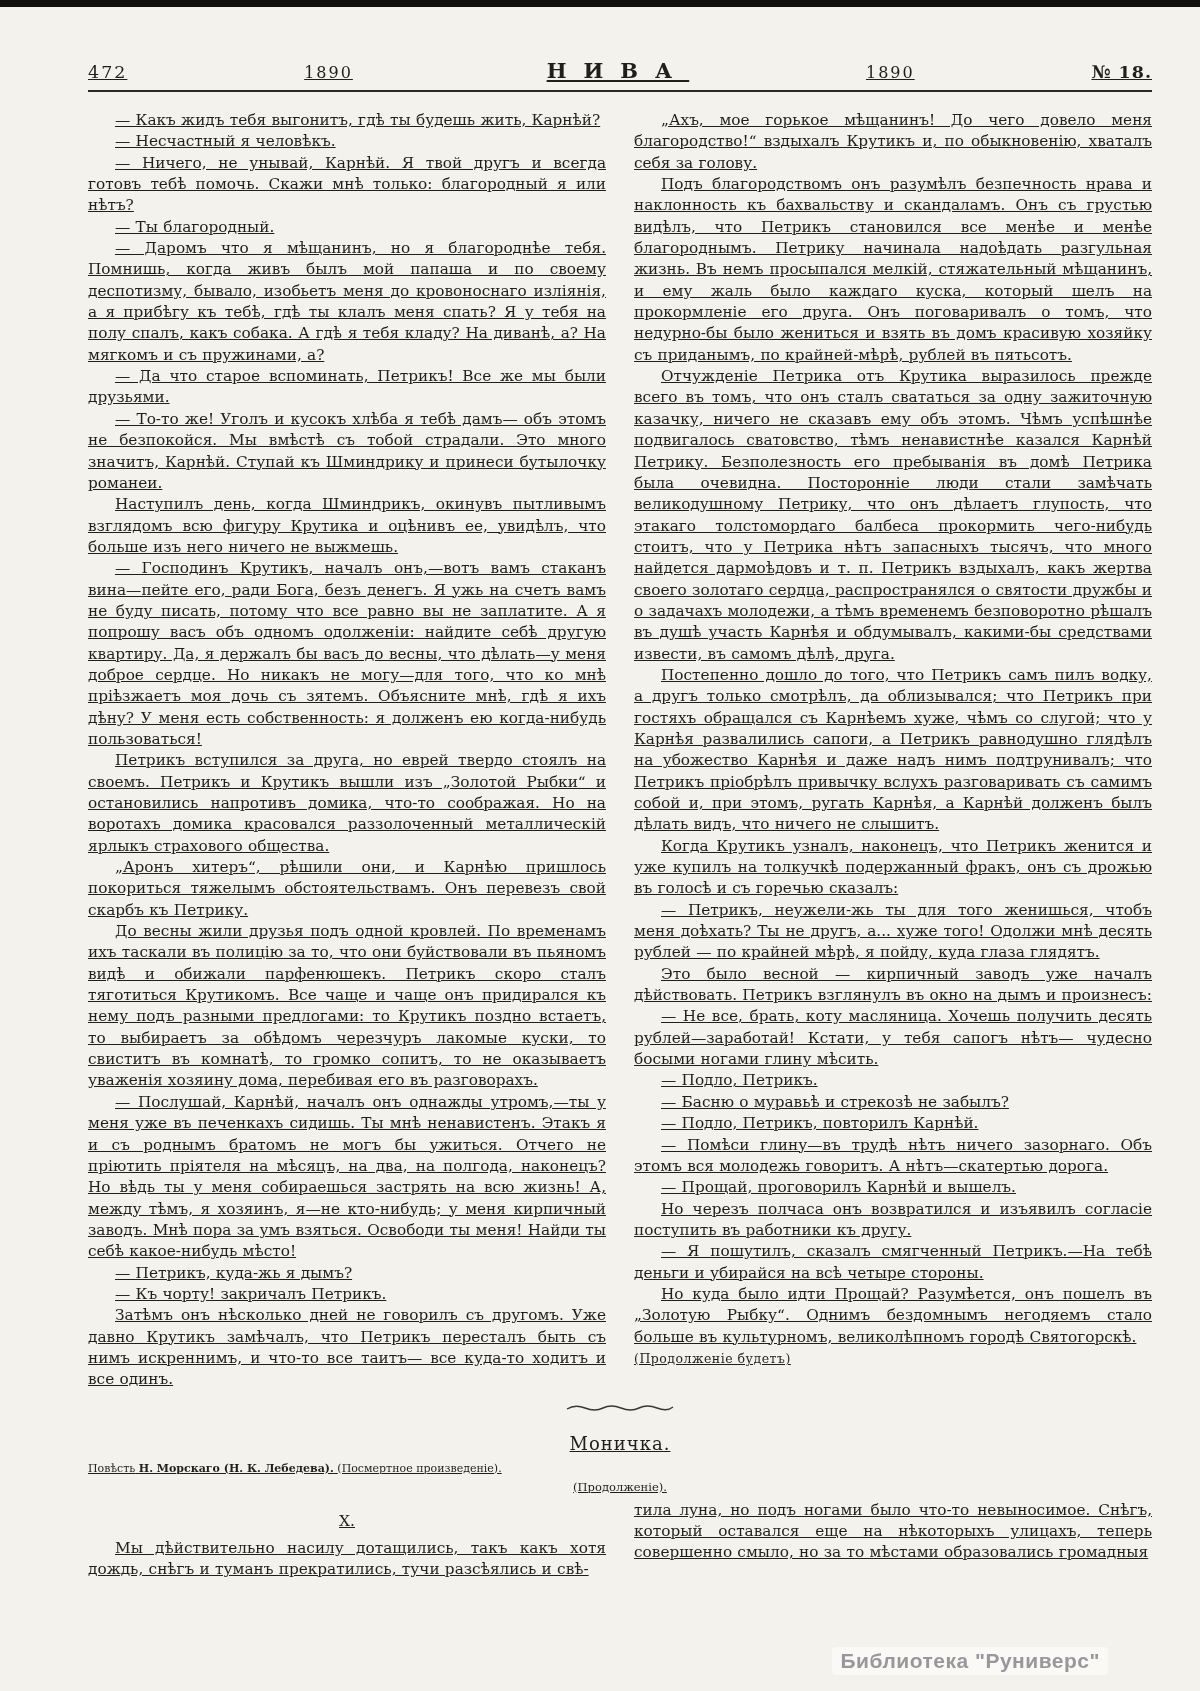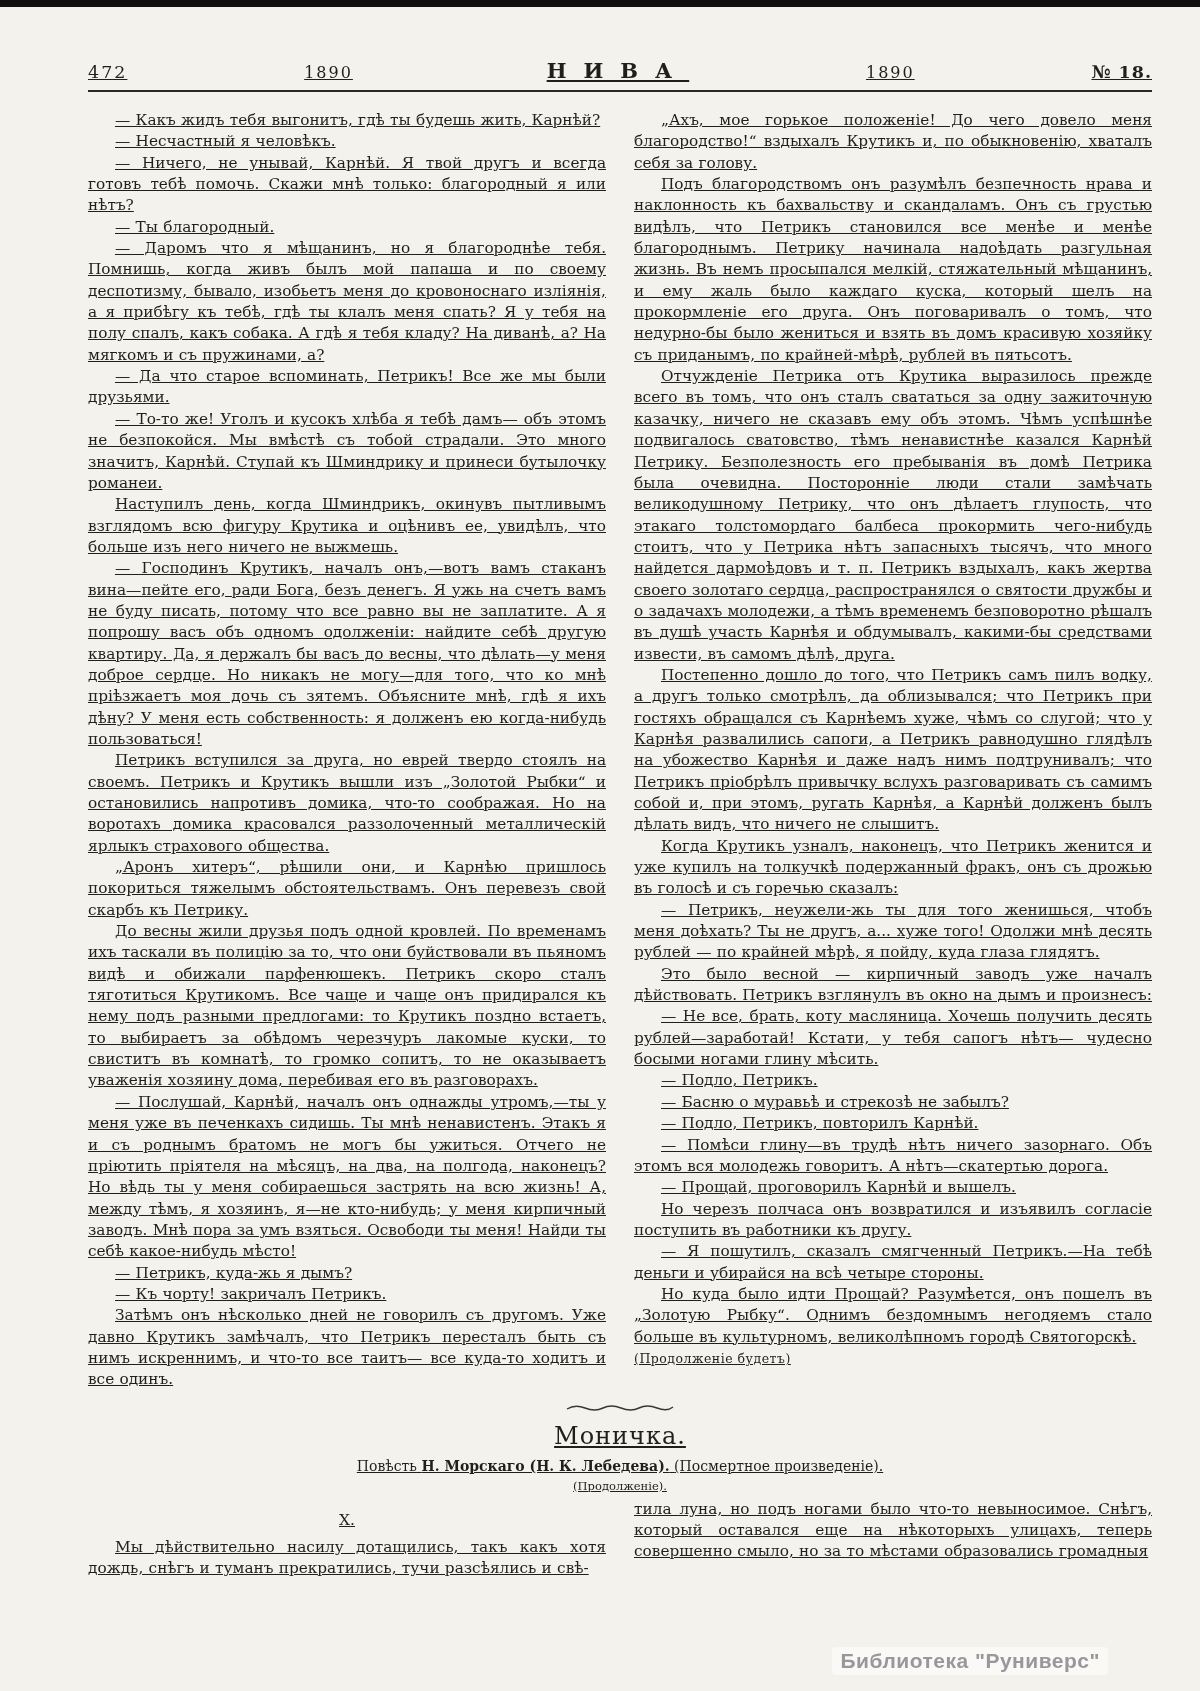--- a/index.html
+++ b/index.html
@@ -25,22 +25,22 @@
 
   p.para {
     margin: 0; text-indent: 27px; text-align: justify;
     font-size: 15.3px; line-height: 21.35px; word-spacing: 0.4px;
   }
   p.no-indent { text-indent: 0; }
   .cont-note { font-size: 12.5px; text-align: left; margin-top: 3px; letter-spacing: 0.5px; }
 
   .section { margin-top: 12px; }
   .divider { display: block; margin: 0 auto; }
-  .story-title { text-align: center; font-size: 24px; font-weight: normal; margin: 9px 0 8px; letter-spacing: 1px; }
-  .story-subtitle { text-align: center; font-size: 14px; }
+  .story-title { text-align: center; font-size: 18px; font-weight: normal; margin: 20px 0 8px; letter-spacing: 1px; }
+  .story-subtitle { font-size: 11px; }
   .story-subtitle b { font-weight: bold; }
   .story-cont { text-align: center; font-size: 11.5px; margin-top: 5px; }
   .columns.s2 { margin-top: 6px; }
   .chapter { text-align: center; font-size: 15.5px; margin: 12px 0 8px; }
   .s2-right { margin-top: 26px; }
 
   .watermark {
     position: absolute; right: 92px; bottom: 16px;
     font-family: "Liberation Sans", "DejaVu Sans", sans-serif;
     font-size: 21px; font-weight: bold; color: #98979b; letter-spacing: 0.5px;
@@ -77,21 +77,21 @@
         <p class="para">Петрикъ вступился за друга, но еврей твердо стоялъ на своемъ. Петрикъ и Крутикъ вышли изъ „Золотой Рыбки“ и остановились напротивъ домика, что-то соображая. Но на воротахъ домика красовался раззолоченный металлическій ярлыкъ страхового общества.</p>
         <p class="para">„Аронъ хитеръ“, рѣшили они, и Карнѣю пришлось покориться тяжелымъ обстоятельствамъ. Онъ перевезъ свой скарбъ къ Петрику.</p>
         <p class="para">До весны жили друзья подъ одной кровлей. По временамъ ихъ таскали въ полицію за то, что они буйствовали въ пьяномъ видѣ и обижали парфенюшекъ. Петрикъ скоро сталъ тяготиться Крутикомъ. Все чаще и чаще онъ придирался къ нему подъ разными предлогами: то Крутикъ поздно встаетъ, то выбираетъ за обѣдомъ черезчуръ лакомые куски, то свиститъ въ комнатѣ, то громко сопитъ, то не оказываетъ уваженія хозяину дома, перебивая его въ разговорахъ.</p>
         <p class="para">— Послушай, Карнѣй, началъ онъ однажды утромъ,—ты у меня уже въ печенкахъ сидишь. Ты мнѣ ненавистенъ. Этакъ я и съ роднымъ братомъ не могъ бы ужиться. Отчего не пріютить пріятеля на мѣсяцъ, на два, на полгода, наконецъ? Но вѣдь ты у меня собираешься застрять на всю жизнь! А, между тѣмъ, я хозяинъ, я—не кто-нибудь; у меня кирпичный заводъ. Мнѣ пора за умъ взяться. Освободи ты меня! Найди ты себѣ какое-нибудь мѣсто!</p>
         <p class="para">— Петрикъ, куда-жь я дымъ?</p>
         <p class="para">— Къ чорту! закричалъ Петрикъ.</p>
         <p class="para">Затѣмъ онъ нѣсколько дней не говорилъ съ другомъ. Уже давно Крутикъ замѣчалъ, что Петрикъ пересталъ быть съ нимъ искреннимъ, и что-то все таитъ— все куда-то ходитъ и все одинъ.</p>
       </div>
     <div class="col">
       <div>
-          <p class="para">„Ахъ, мое горькое положеніе! До чего довело меня благородство!“ вздыхалъ Крутикъ и, по обыкновенію, хваталъ себя за голову.</p>
+          <p class="para">„Ахъ, мое горькое мѣщанинъ! До чего довело меня благородство!“ вздыхалъ Крутикъ и, по обыкновенію, хваталъ себя за голову.</p>
           <p class="para">Подъ благородствомъ онъ разумѣлъ безпечность нрава и наклонность къ бахвальству и скандаламъ. Онъ съ грустью видѣлъ, что Петрикъ становился все менѣе и менѣе благороднымъ. Петрику начинала надоѣдать разгульная жизнь. Въ немъ просыпался мелкій, стяжательный мѣщанинъ, и ему жаль было каждаго куска, который шелъ на прокормленіе его друга. Онъ поговаривалъ о томъ, что недурно-бы было жениться и взять въ домъ красивую хозяйку съ приданымъ, по крайней-мѣрѣ, рублей въ пятьсотъ.</p>
           <p class="para">Отчужденіе Петрика отъ Крутика выразилось прежде всего въ томъ, что онъ сталъ свататься за одну зажиточную казачку, ничего не сказавъ ему объ этомъ. Чѣмъ успѣшнѣе подвигалось сватовство, тѣмъ ненавистнѣе казался Карнѣй Петрику. Безполезность его пребыванія въ домѣ Петрика была очевидна. Посторонніе люди стали замѣчать великодушному Петрику, что онъ дѣлаетъ глупость, что этакаго толстомордаго балбеса прокормить чего-нибудь стоитъ, что у Петрика нѣтъ запасныхъ тысячъ, что много найдется дармоѣдовъ и т. п. Петрикъ вздыхалъ, какъ жертва своего золотаго сердца, распространялся о святости дружбы и о задачахъ молодежи, а тѣмъ временемъ безповоротно рѣшалъ въ душѣ участь Карнѣя и обдумывалъ, какими-бы средствами извести, въ самомъ дѣлѣ, друга.</p>
           <p class="para">Постепенно дошло до того, что Петрикъ самъ пилъ водку, а другъ только смотрѣлъ, да облизывался; что Петрикъ при гостяхъ обращался съ Карнѣемъ хуже, чѣмъ со слугой; что у Карнѣя развалились сапоги, а Петрикъ равнодушно глядѣлъ на убожество Карнѣя и даже надъ нимъ подтрунивалъ; что Петрикъ пріобрѣлъ привычку вслухъ разговаривать съ самимъ собой и, при этомъ, ругать Карнѣя, а Карнѣй долженъ былъ дѣлать видъ, что ничего не слышитъ.</p>
           <p class="para">Когда Крутикъ узналъ, наконецъ, что Петрикъ женится и уже купилъ на толкучкѣ подержанный фракъ, онъ съ дрожью въ голосѣ и съ горечью сказалъ:</p>
           <p class="para">— Петрикъ, неужели-жь ты для того женишься, чтобъ меня доѣхать? Ты не другъ, а... хуже того! Одолжи мнѣ десять рублей — по крайней мѣрѣ, я пойду, куда глаза глядятъ.</p>
           <p class="para">Это было весной — кирпичный заводъ уже началъ дѣйствовать. Петрикъ взглянулъ въ окно на дымъ и произнесъ:</p>
           <p class="para">— Не все, брать, коту масляница. Хочешь получить десять рублей—заработай! Кстати, у тебя сапогъ нѣтъ— чудесно босыми ногами глину мѣсить.</p>
           <p class="para">— Подло, Петрикъ.</p>
           <p class="para">— Басню о муравьѣ и стрекозѣ не забылъ?</p>
           <p class="para">— Подло, Петрикъ, повторилъ Карнѣй.</p>

